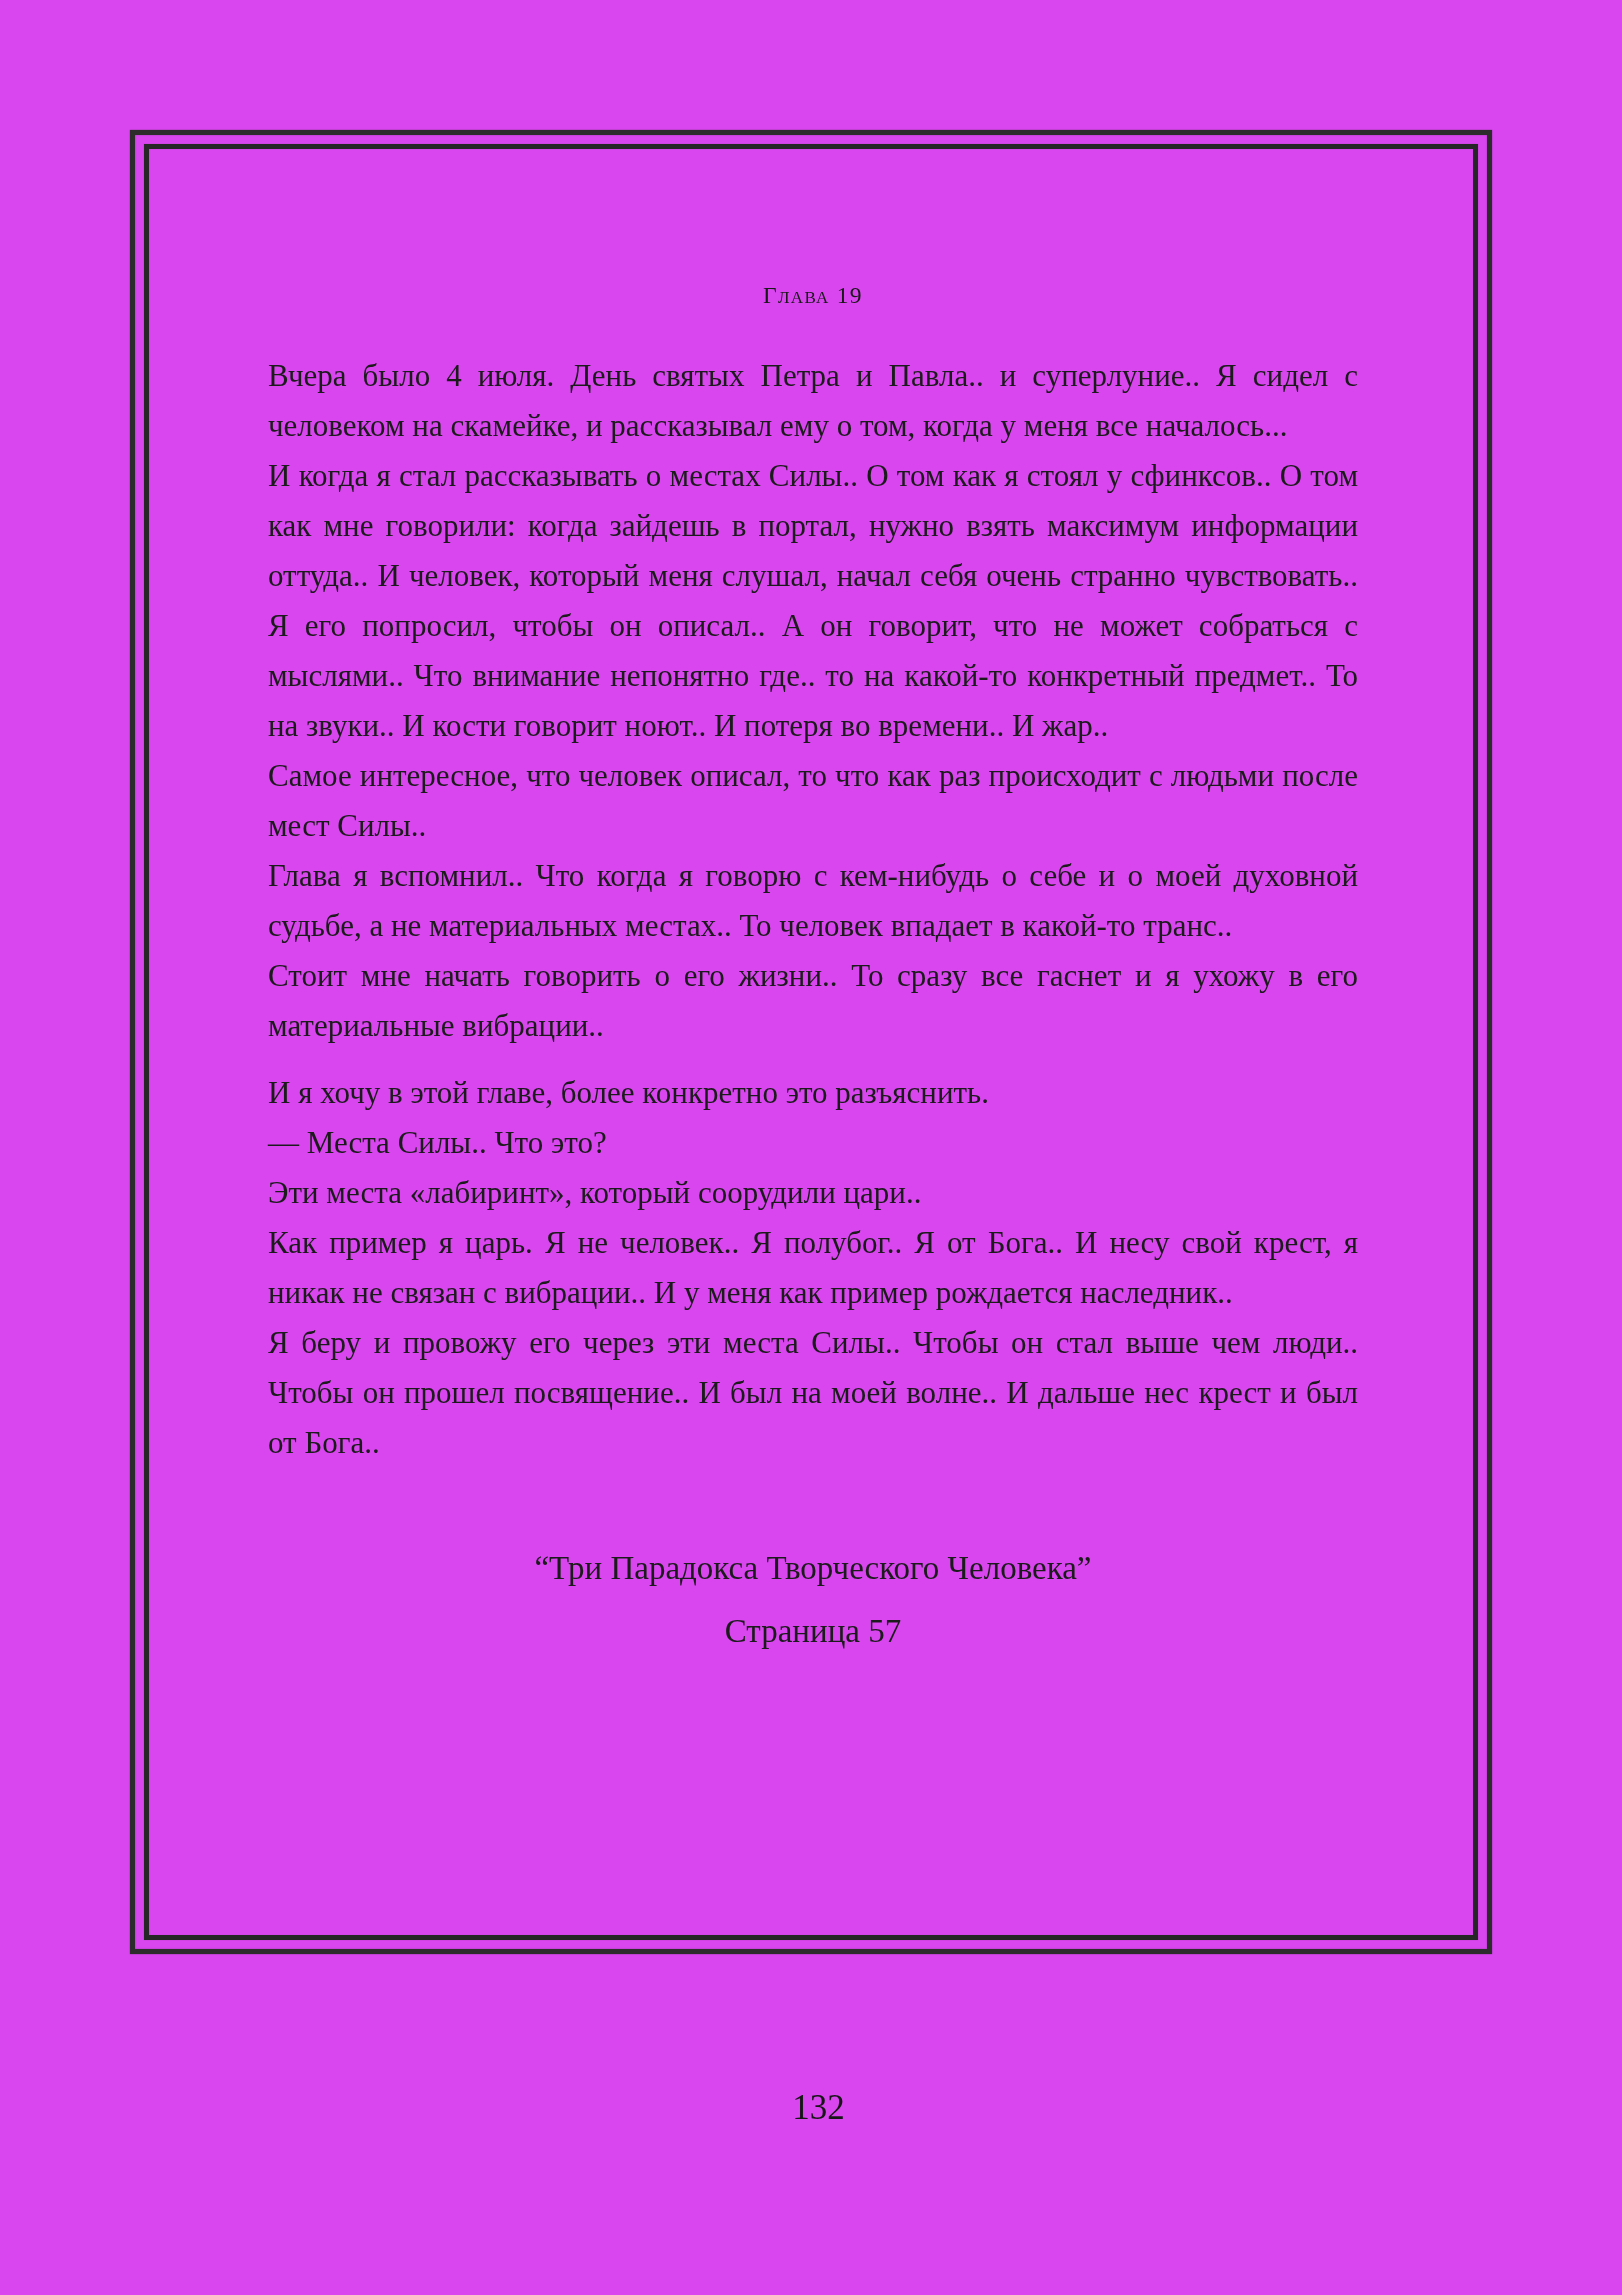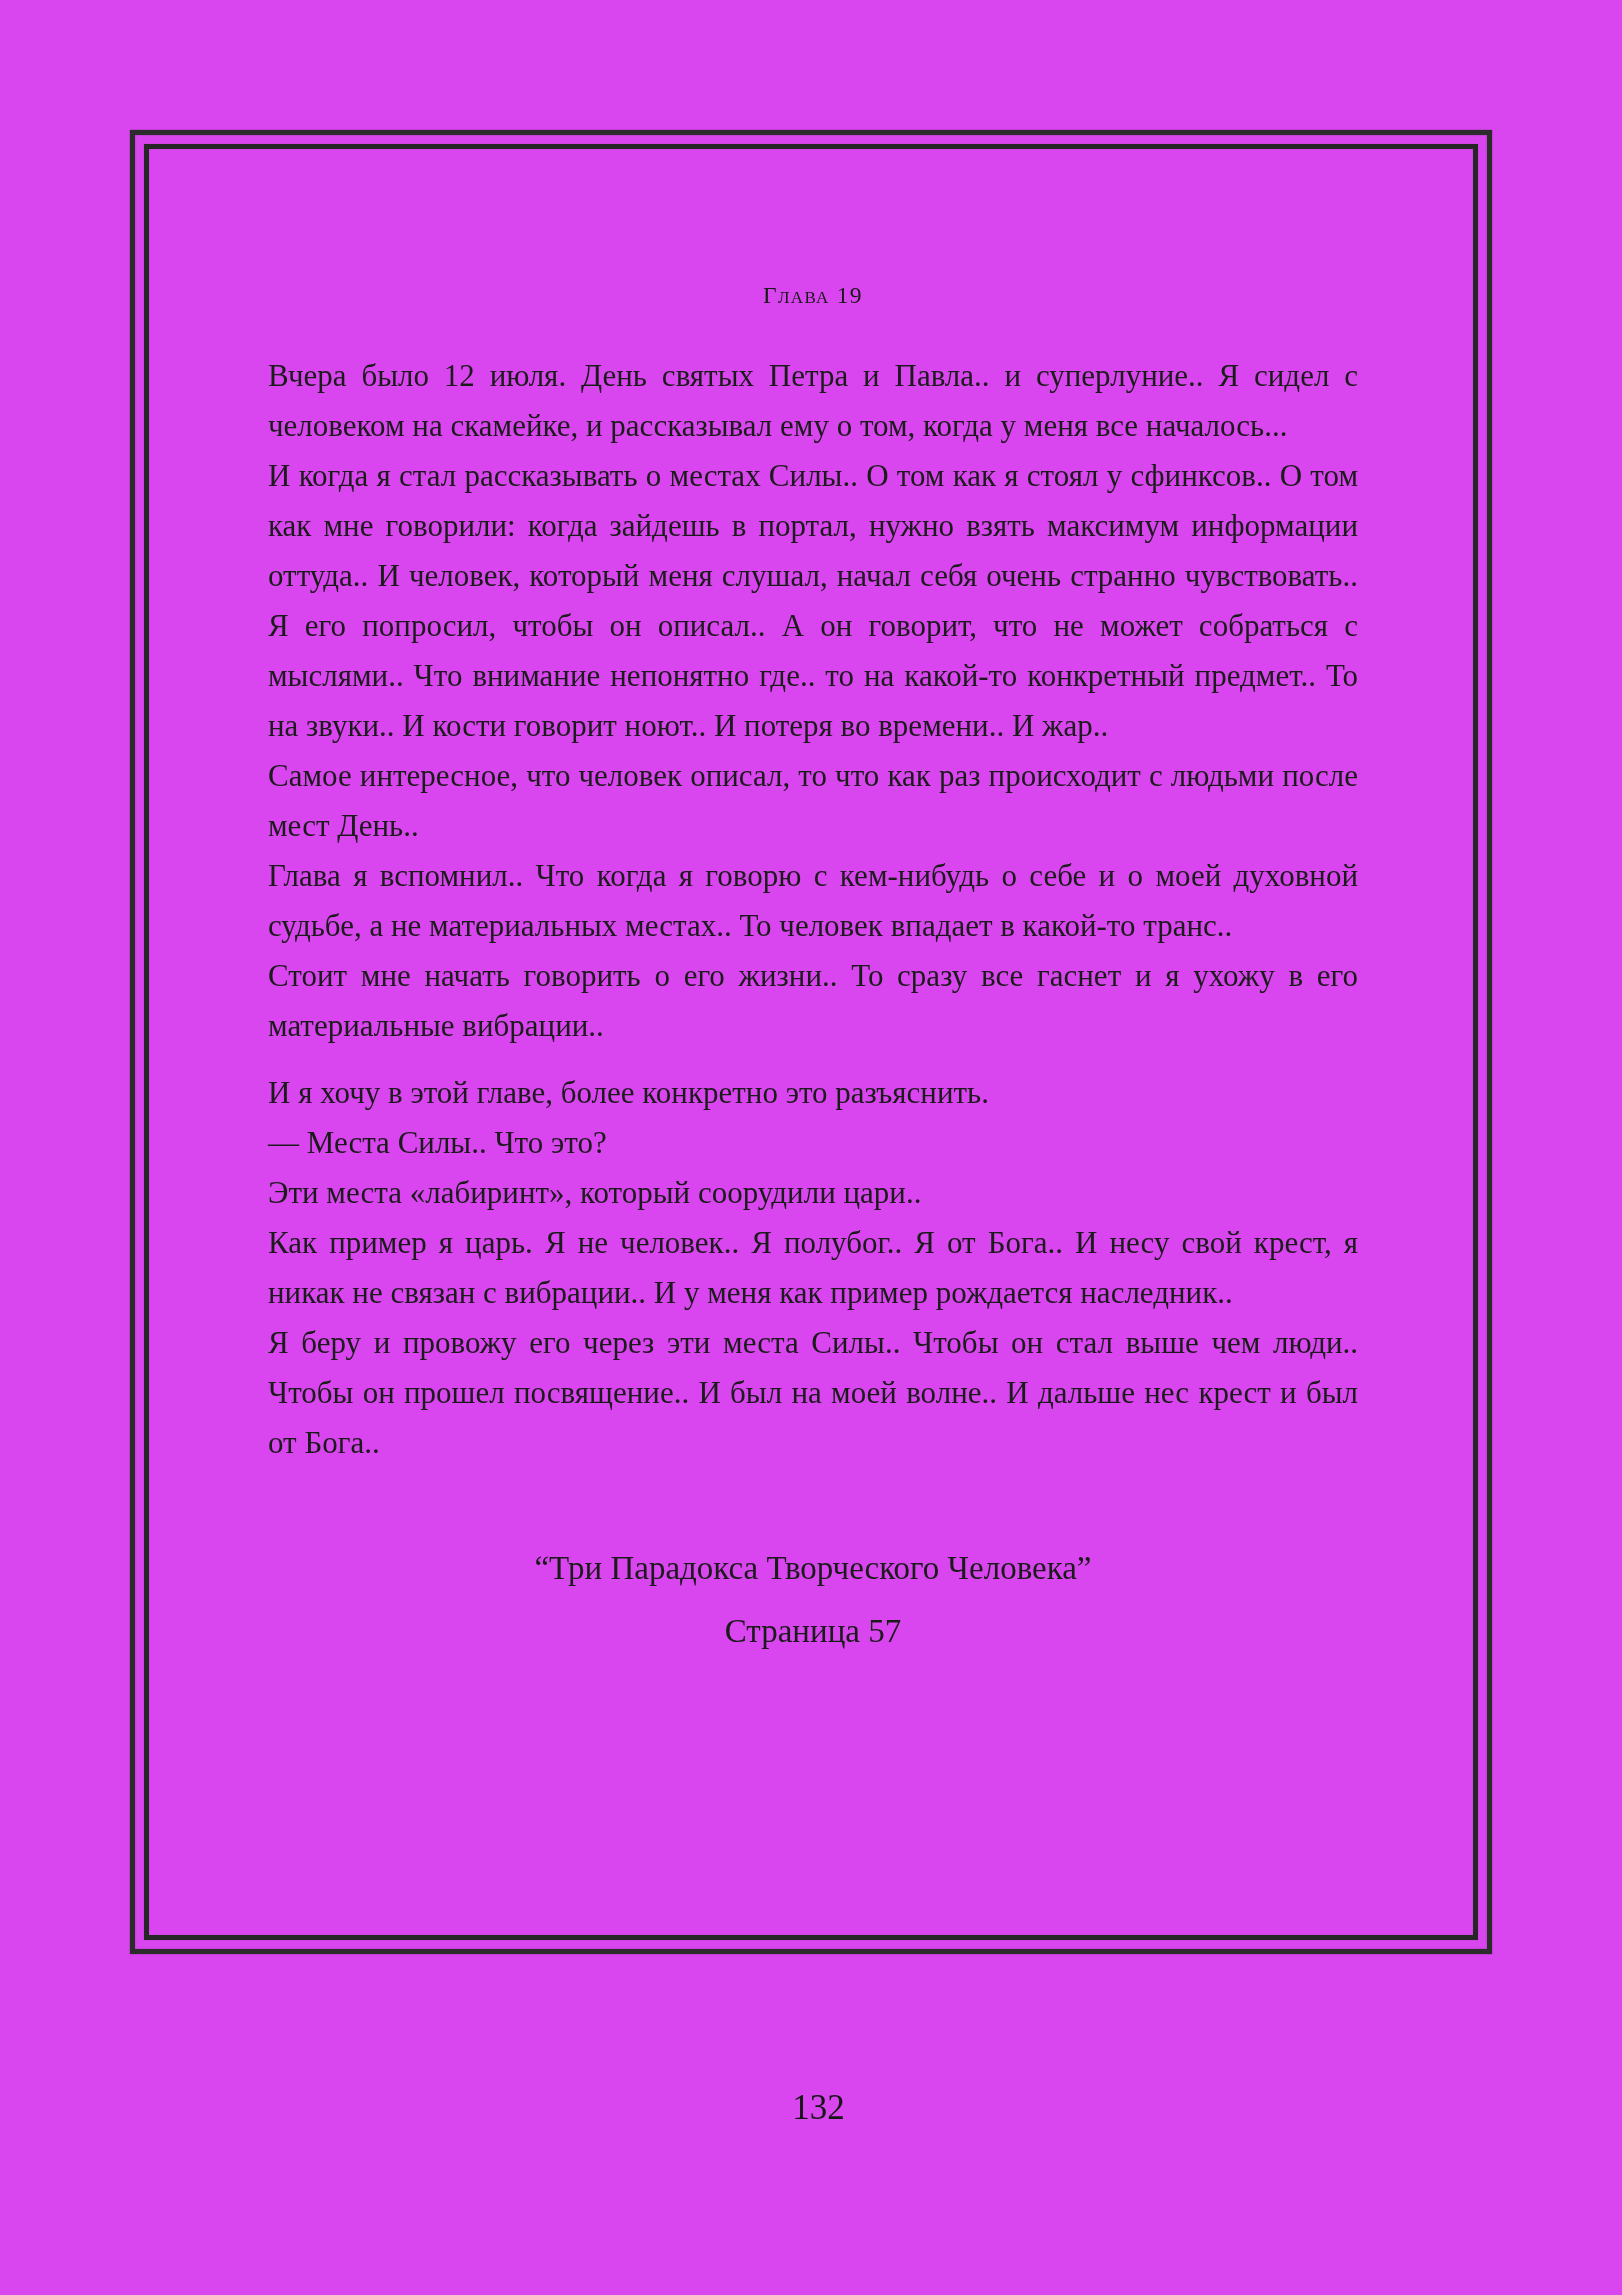--- a/index.html
+++ b/index.html
@@ -97,23 +97,23 @@
 <div class="sheet">
 
   <div class="frame outer"></div>
   <div class="frame inner"></div>
 
   <div class="content">
 
     <h1 class="chapter">Глава 19</h1>
 
     <div class="body-text">
-      <p class="par">Вчера было 12 июля. День святых Петра и Павла.. и суперлуние.. Я сидел с человеком на скамейке, и рассказывал ему о том, когда у меня все началось...</p>
+      <p class="par">Вчера было 4 июля. День святых Петра и Павла.. и суперлуние.. Я сидел с человеком на скамейке, и рассказывал ему о том, когда у меня все началось...</p>
       <p class="par">И когда я стал рассказывать о местах Силы.. О том как я стоял у сфинксов.. О том как мне говорили: когда зайдешь в портал, нужно взять максимум информации оттуда.. И человек, который меня слушал, начал себя очень странно чувствовать.. Я его попросил, чтобы он описал.. А он говорит, что не может собраться с мыслями.. Что внимание непонятно где.. то на какой-то конкретный предмет.. То на звуки.. И кости говорит ноют.. И потеря во времени.. И жар..</p>
-      <p class="par">Самое интересное, что человек описал, то что как раз происходит с людьми после мест День..</p>
+      <p class="par">Самое интересное, что человек описал, то что как раз происходит с людьми после мест Силы..</p>
       <p class="par">Глава я вспомнил.. Что когда я говорю с кем-нибудь о себе и о моей духовной судьбе, а не материальных местах.. То человек впадает в какой-то транс..</p>
       <p class="par">Стоит мне начать говорить о его жизни.. То сразу все гаснет и я ухожу в его материальные вибрации..</p>
       <p class="par gap-above">И я хочу в этой главе, более конкретно это разъяснить.</p>
       <p class="par">— Места Силы.. Что это?</p>
       <p class="par">Эти места «лабиринт», который соорудили цари..</p>
       <p class="par">Как пример я царь. Я не человек.. Я полубог.. Я от Бога.. И несу свой крест, я никак не связан с вибрации.. И у меня как пример рождается наследник..</p>
       <p class="par">Я беру и провожу его через эти места Силы.. Чтобы он стал выше чем люди.. Чтобы он прошел посвящение.. И был на моей волне.. И дальше нес крест и был от Бога..</p>
     </div>
 
     <div class="quote-block">

